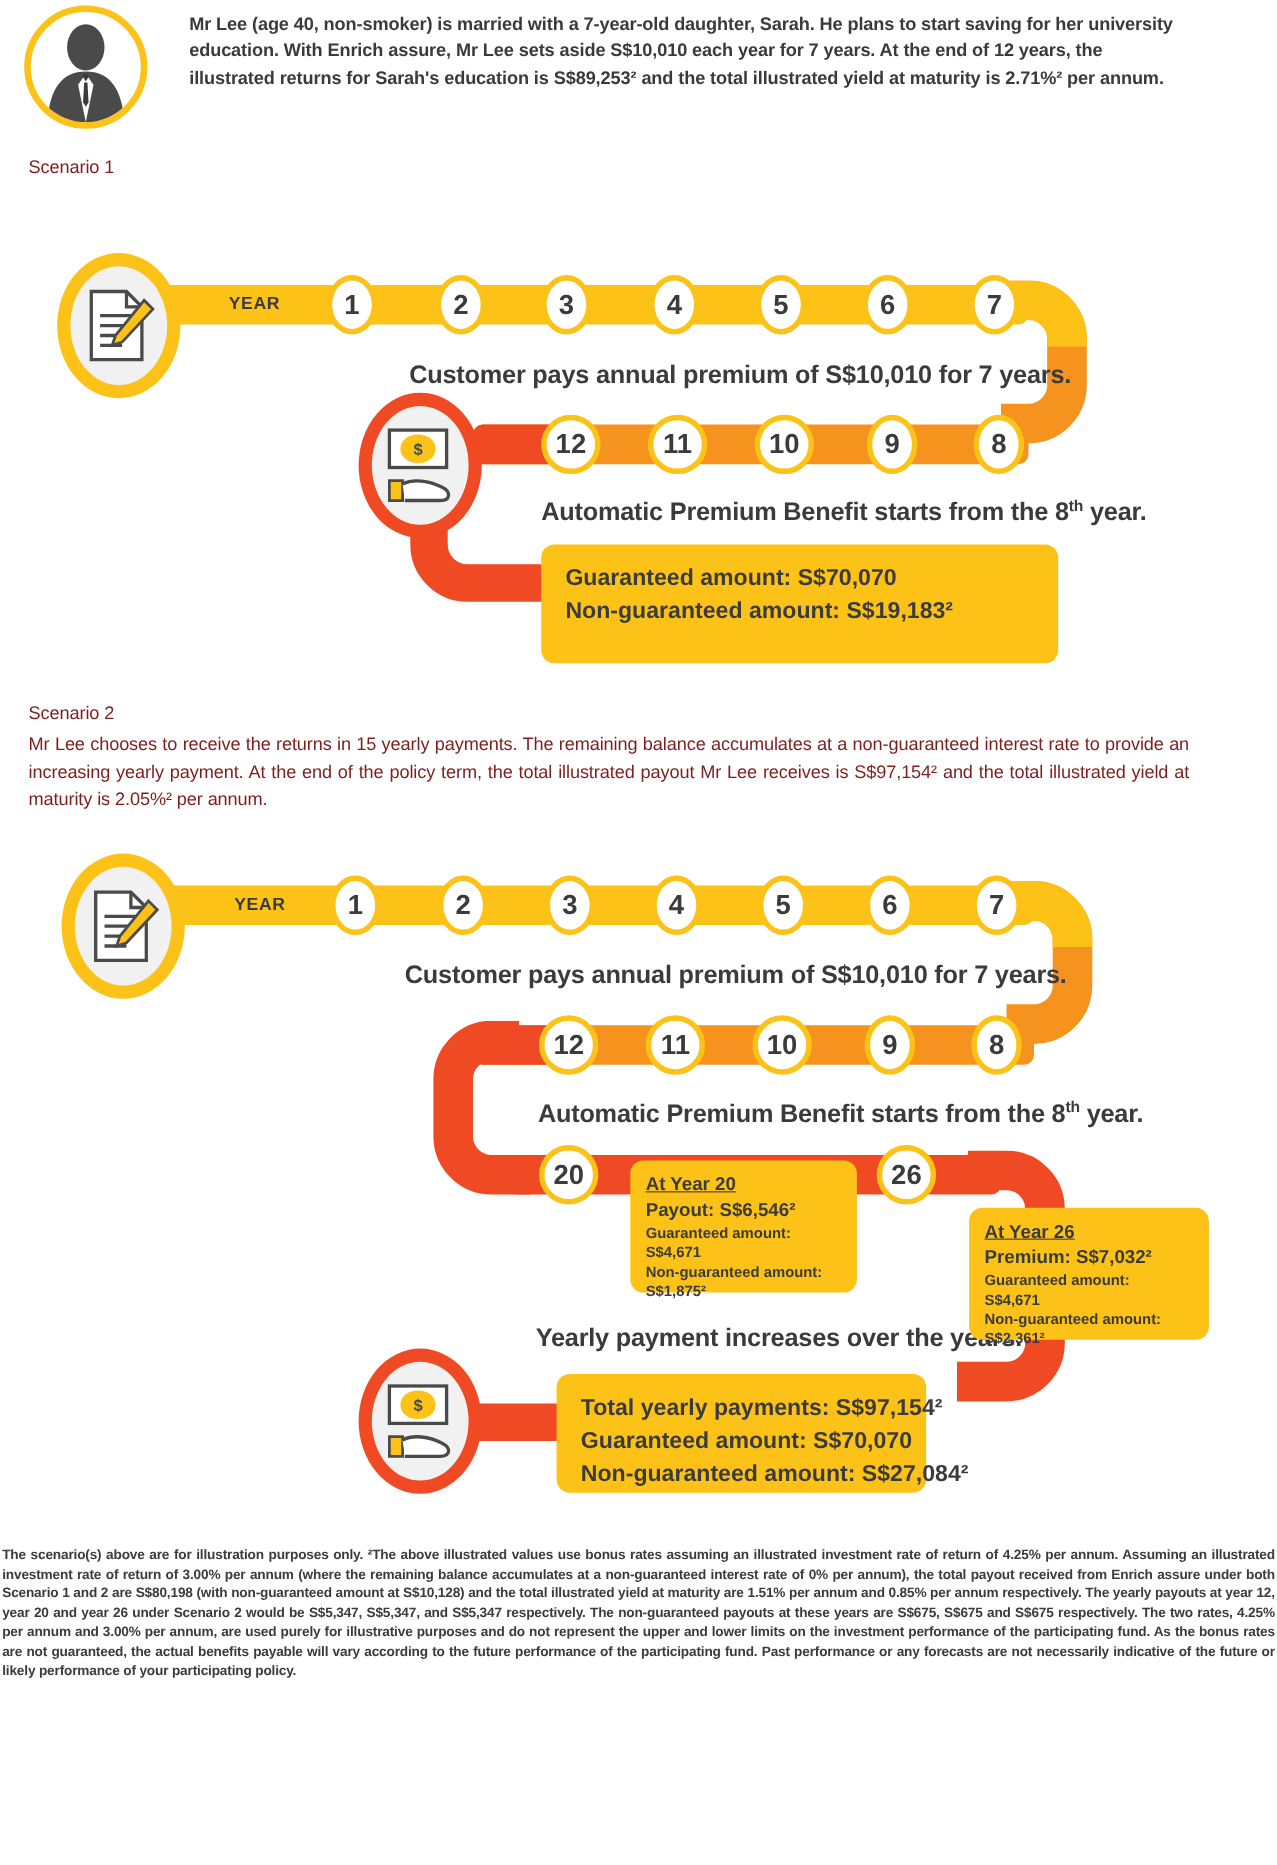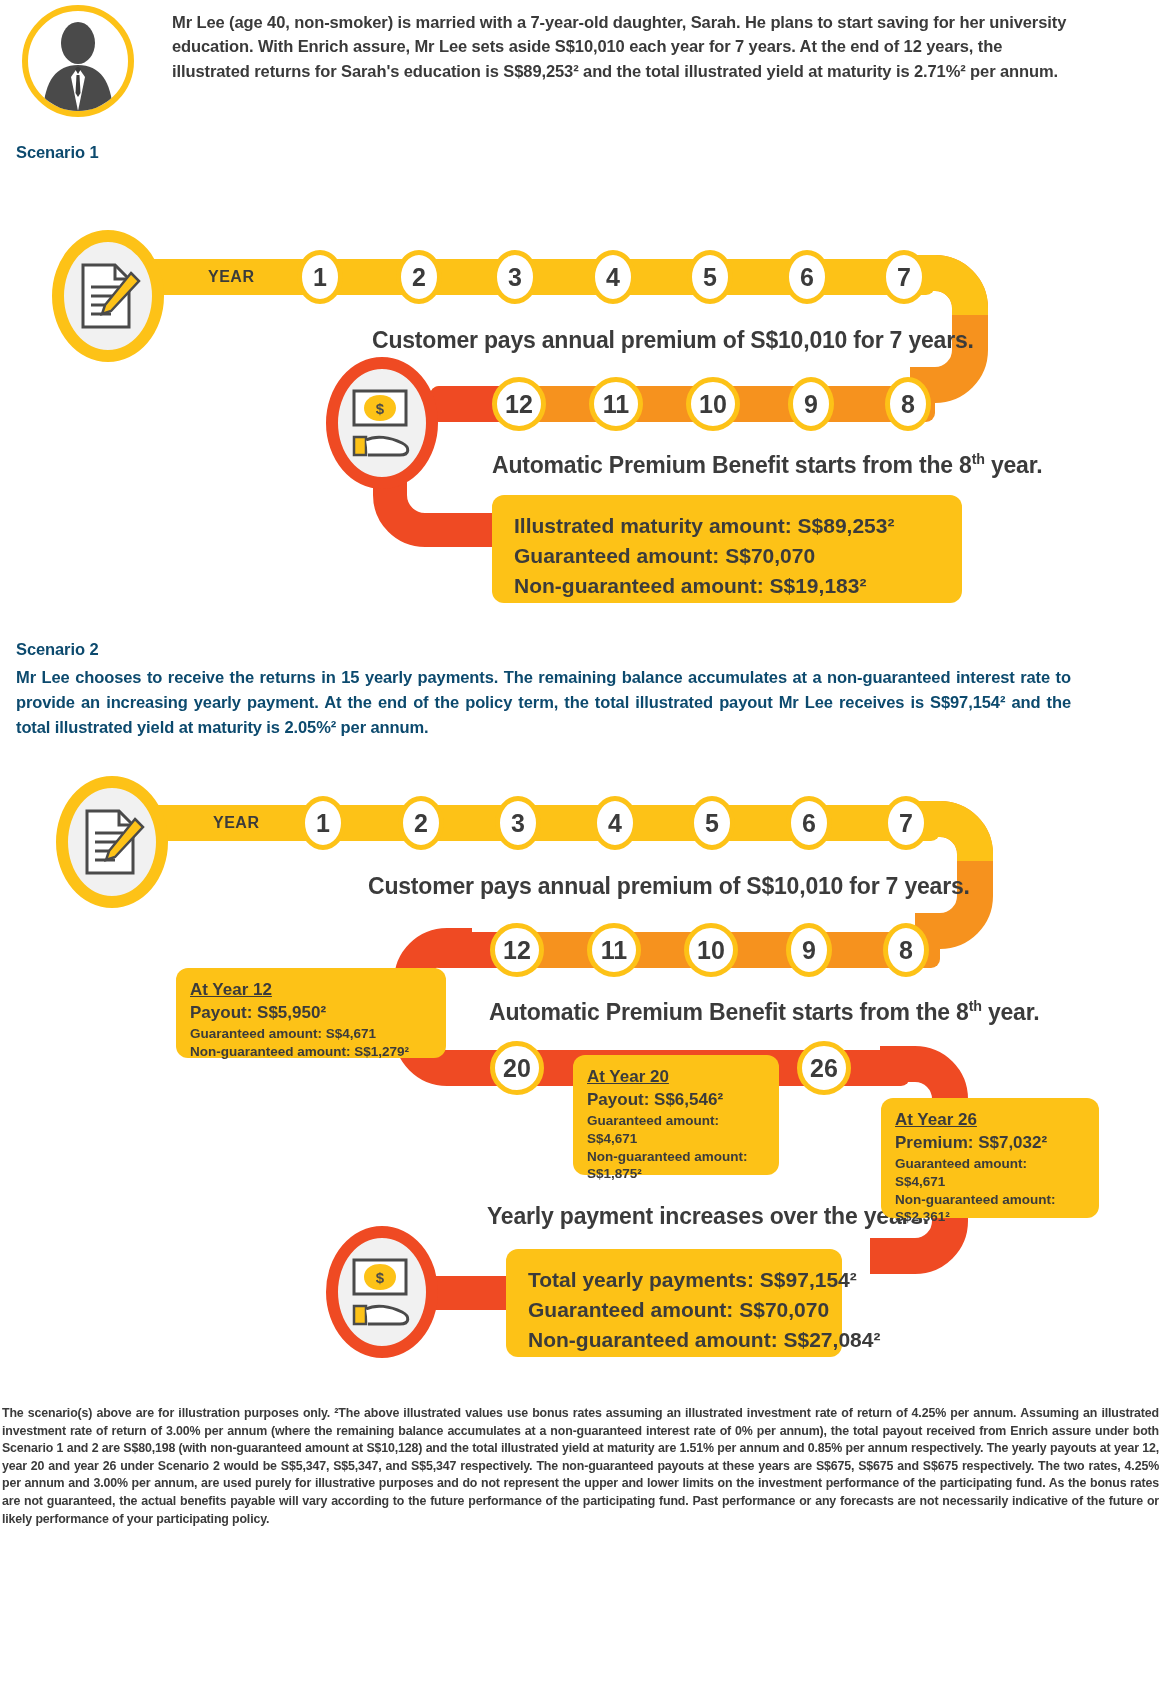--- a/index.html
+++ b/index.html
@@ -23,21 +23,21 @@
     background:#fff; overflow:hidden;
   }
   .avatar svg { display:block; }
   .intro-text {
     position:absolute; left:172px; top:10px; width:900px;
     font-size:16.5px; line-height:1.48; font-weight:700;
     color:#3a3a3a; letter-spacing:-0.1px;
   }
 
   
-  .sc-head { position:absolute; font-weight:700; color:#0c4a6e; letter-spacing:-0.1px; }
+  .sc-head { position:absolute; font-weight:400; color:#7f1d1d; letter-spacing:-0.1px;margin-left:10px; }
   .sc-title { font-size:16.5px; }
   .sc-desc { font-size:16.5px; line-height:1.5; text-align:justify; }
 
   
   .track { position:absolute; border-radius:9px; }
   .track.y { background:#fdc217; }
   .track.o { background:#f6921e; }
   .track.r { background:#ef4a23; }
 
   .bend { position:absolute; }
@@ -192,21 +192,20 @@
       <span>8</span>
     </div>
 
   <div class="caption" style="left:372px; top:327px;">Customer pays annual premium of S$10,010 for 7 years.</div>
 
   <div class="caption" style="left:492px; top:452px;">
     <span>Automatic Premium Benefit starts from the 8</span><sup>th</sup><span> year.</span>
   </div>
 
   <div class="box big" style="left:492px; top:495px; width:470px; height:108px;">
-    <div class="ln">Illustrated maturity amount: S$89,253²</div>
     <div class="ln">Guaranteed amount: S$70,070</div>
     <div class="ln">Non-guaranteed amount: S$19,183²</div>
   </div>
 
   <div class="sc-head sc-title" style="left:16px; top:640px;">Scenario 2</div>
   <div class="sc-head sc-desc" style="left:16px; top:665px; width:1055px;">Mr Lee chooses to receive the returns in 15 yearly payments. The remaining balance accumulates at a non-guaranteed interest rate to provide an increasing yearly payment. At the end of the policy term, the total illustrated payout Mr Lee receives is S$97,154² and the total illustrated yield at maturity is 2.05%² per annum.</div>
 
   <div class="track y" style="left:140px; top:805px; width:800px; height:36px;"></div>
   <div class="bend" style="left:905px; top:801px; width:90px; height:160px; z-index:2;">
     <svg width="90" height="160" viewBox="0 0 90 160">
@@ -308,26 +307,20 @@
     </div>
 
   <div class="caption" style="left:368px; top:873px;">Customer pays annual premium of S$10,010 for 7 years.</div>
 
   <div class="caption" style="left:489px; top:999px;">
     <span>Automatic Premium Benefit starts from the 8</span><sup>th</sup><span> year.</span>
   </div>
 
   <div class="caption" style="left:487px; top:1203px;">Yearly payment increases over the years.</div>
 
-  <div class="box small" style="left:176px; top:968px; width:270px; height:90px;">
-    <div class="hd">At Year 12</div>
-    <div class="pay">Payout: S$5,950²</div>
-    <div class="sub">Guaranteed amount: S$4,671</div>
-    <div class="sub">Non-guaranteed amount: S$1,279²</div>
-  </div>
 
   <div class="box small" style="left:573px; top:1055px; width:206px; height:120px;">
     <div class="hd">At Year 20</div>
     <div class="pay">Payout: S$6,546²</div>
     <div class="sub">Guaranteed amount:</div>
     <div class="sub">S$4,671</div>
     <div class="sub">Non-guaranteed amount:</div>
     <div class="sub">S$1,875²</div>
   </div>
 

